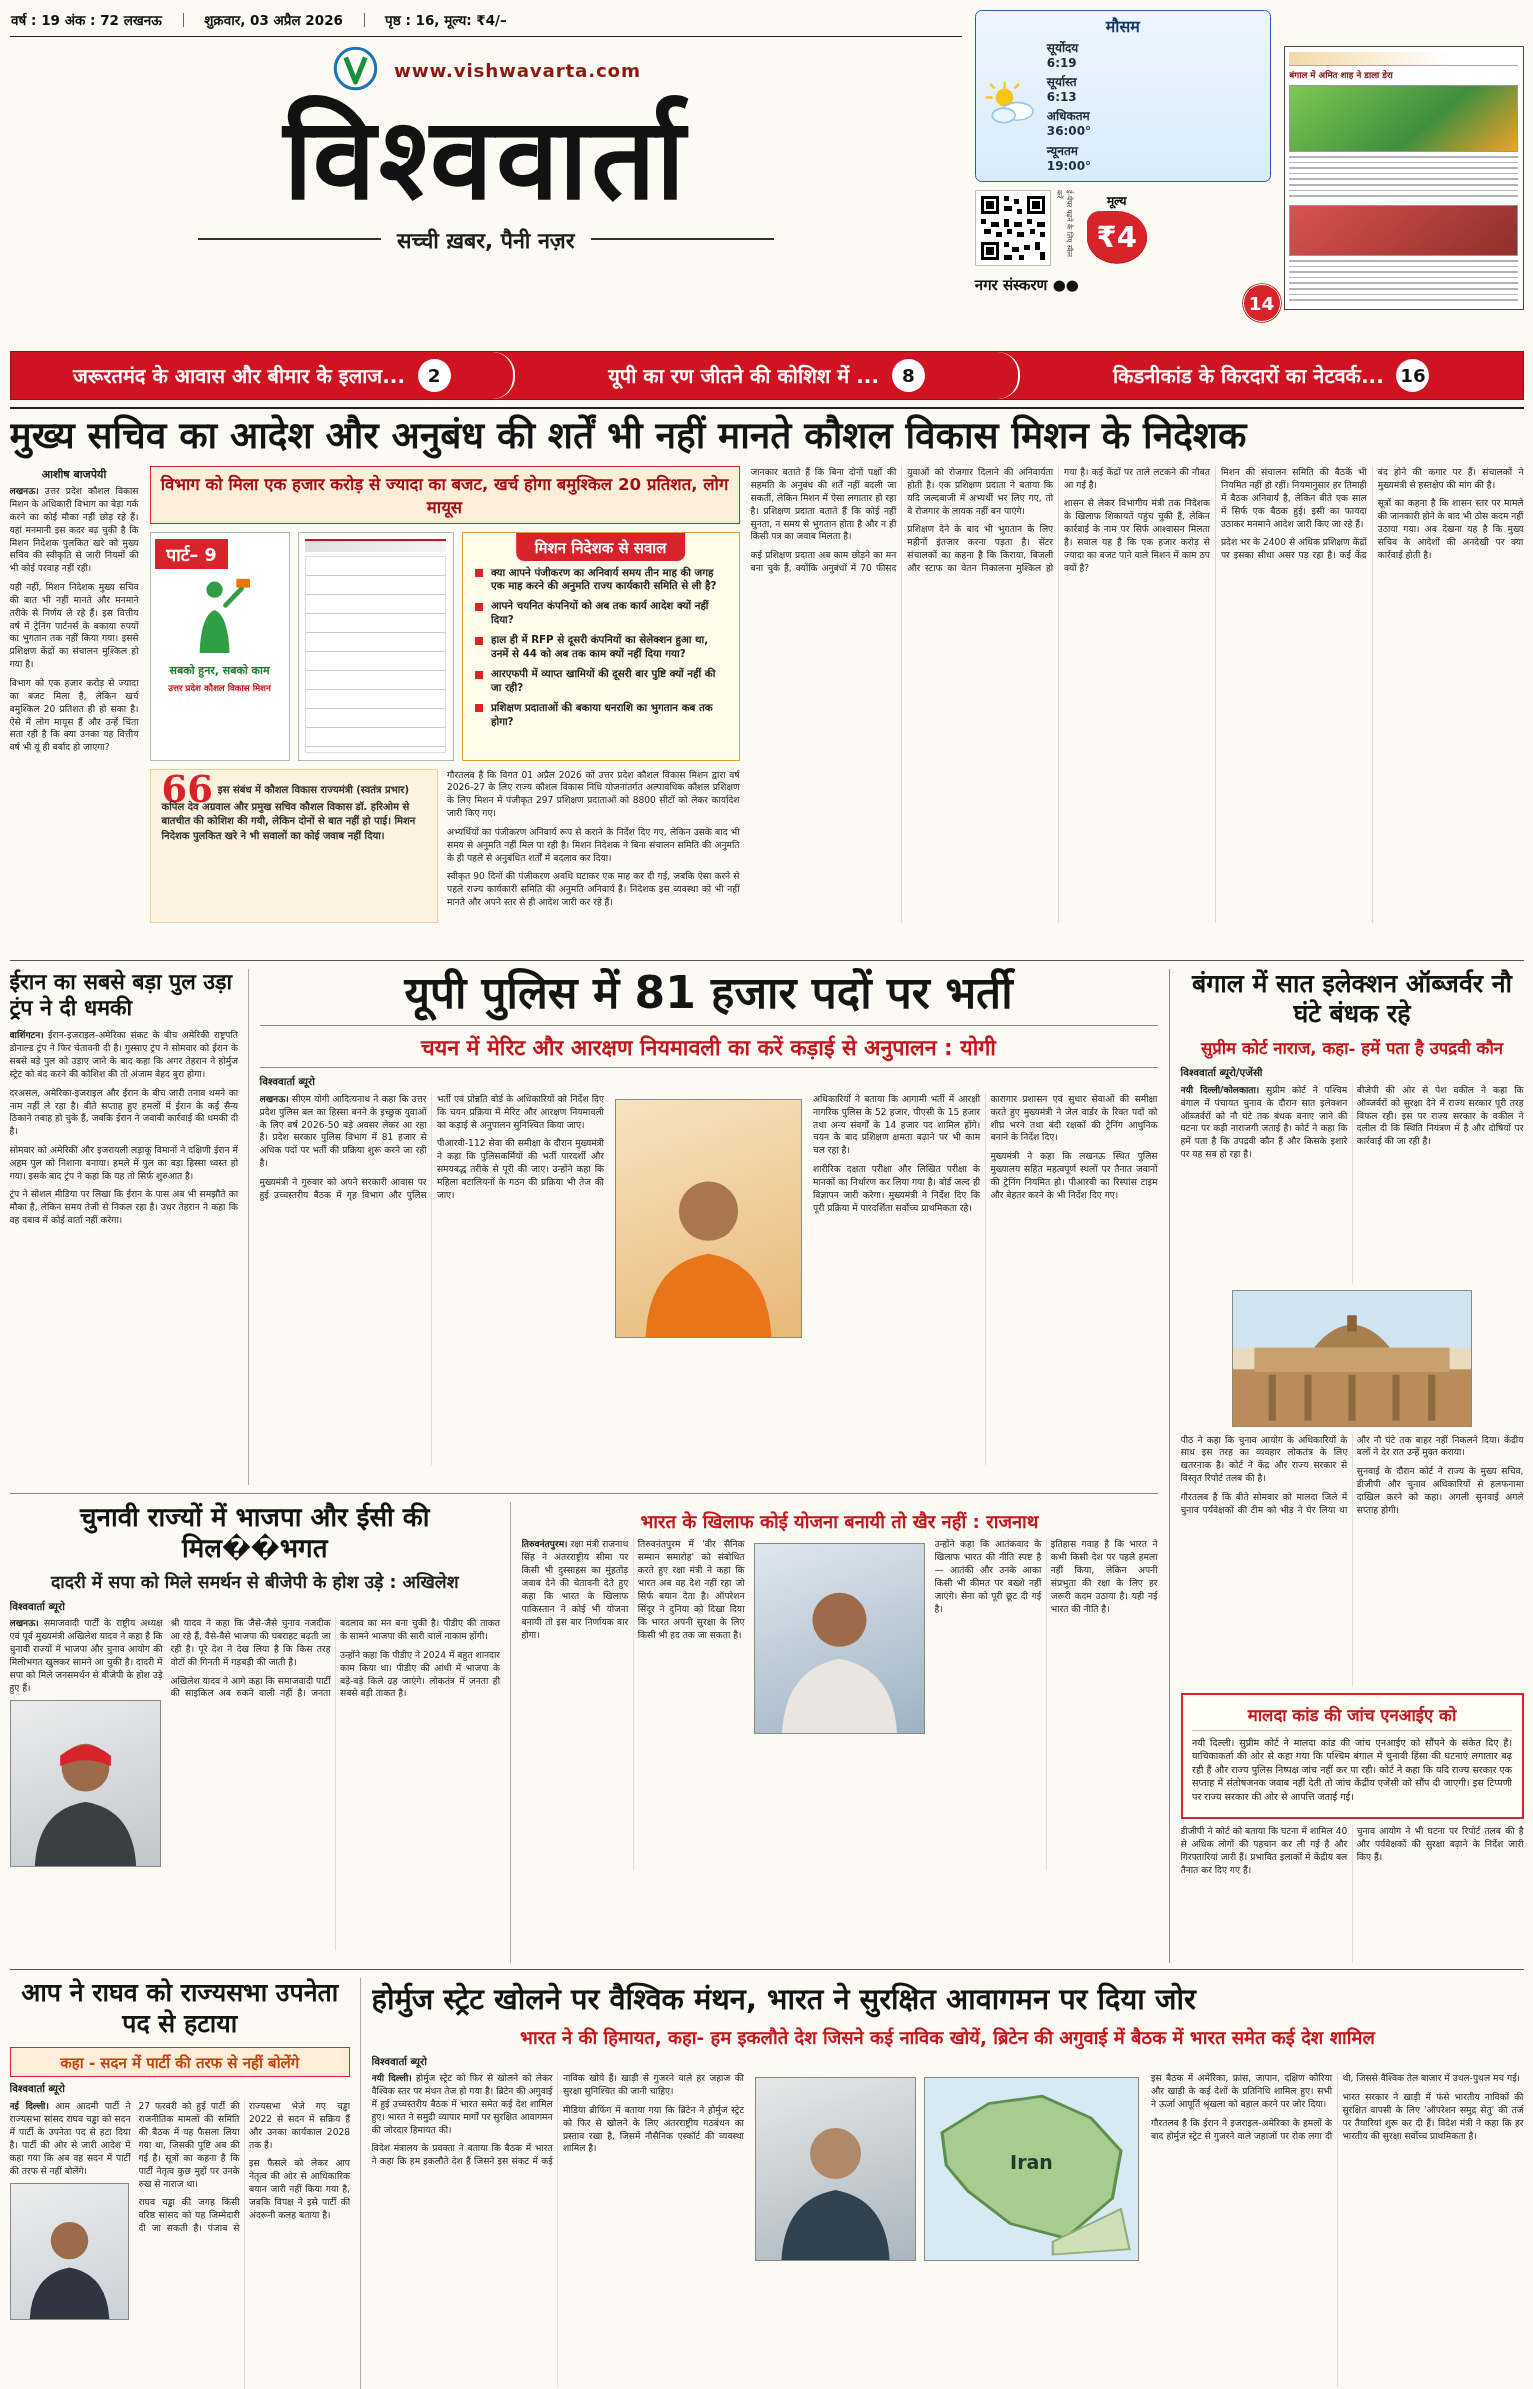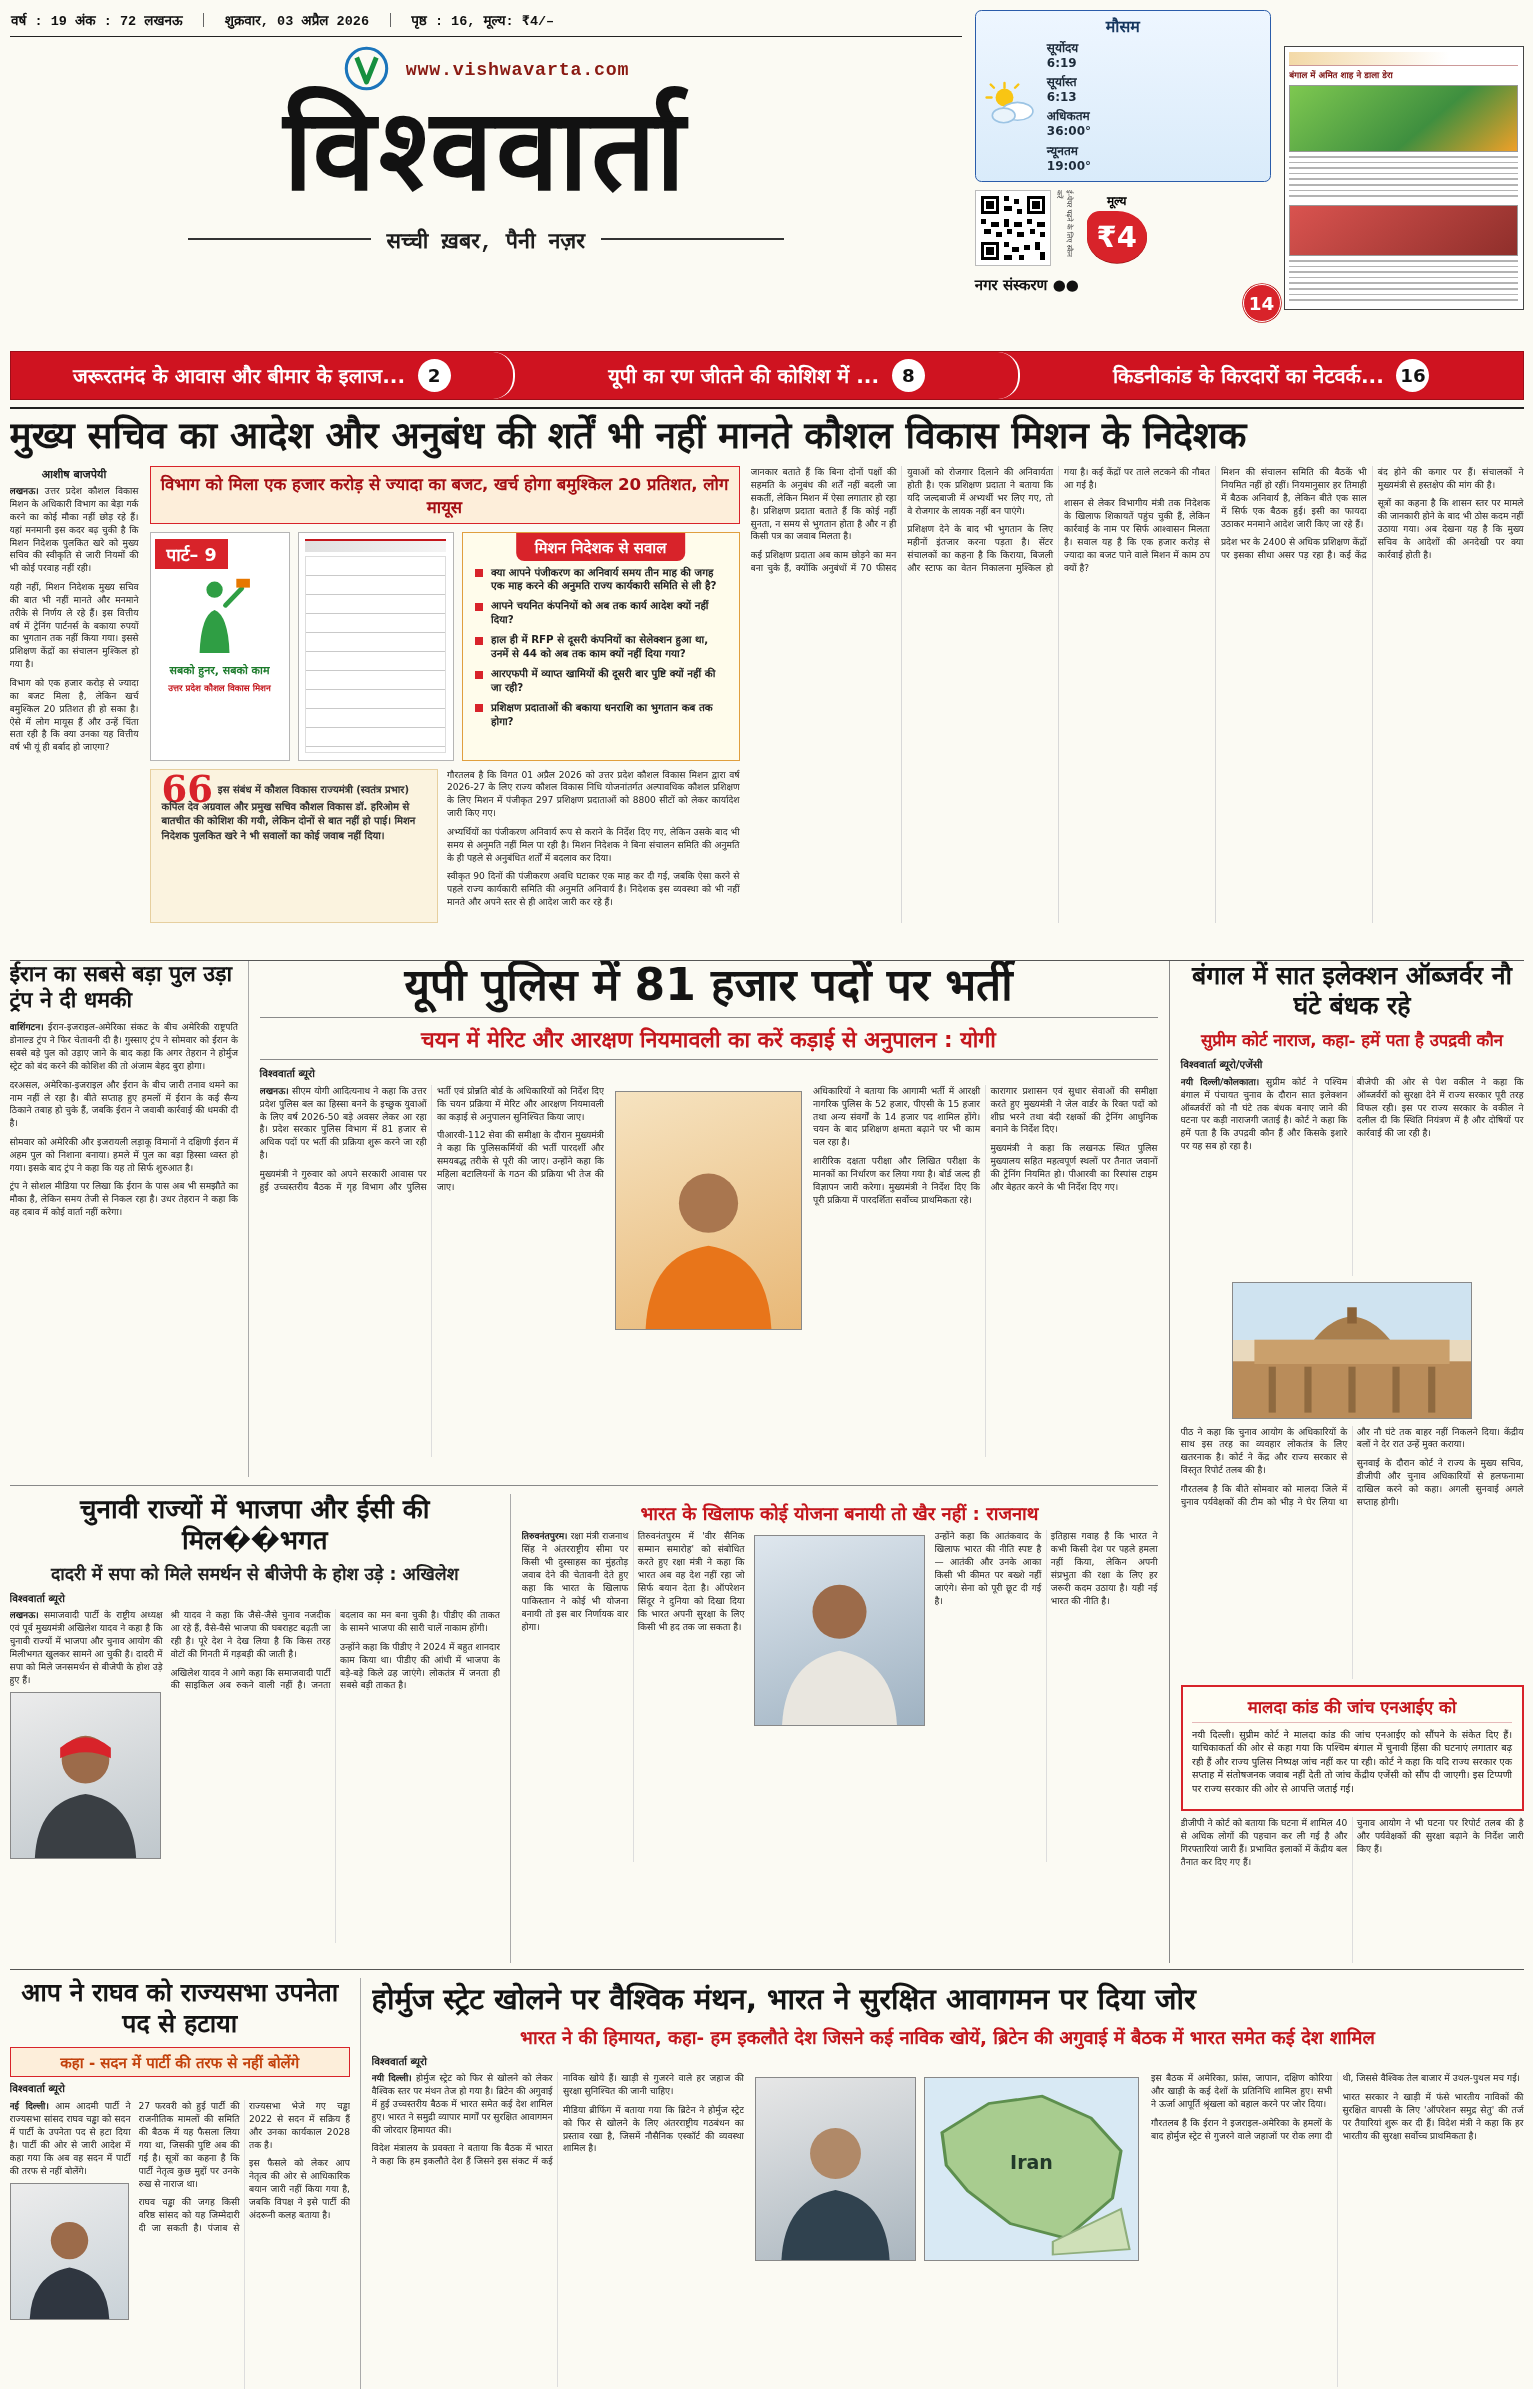--- a/index.html
+++ b/index.html
@@ -2,21 +2,21 @@
 <html lang="hi" style="font-size:12.7px"><head>
 <meta charset="utf-8">
 <style>
   * { margin:0; padding:0; box-sizing:border-box; }
   html,body { background:#d9d5c9; }
   body { font-family:"DejaVu Sans", sans-serif; }
   .page { width:1533px; height:2389px; margin:0 auto; background:#fbfaf3; padding:6.4px 9.5px 4.8px; position:relative; overflow:hidden; }
 
   
   .masthead { display:flex; gap:12.7px; height:340px; }
-  .mh-left { flex:1; min-width:0;font-family:Liberation Mono, monospace; }
+  .mh-left { flex:1; min-width:0; }
   .info-line { display:flex; align-items:center; gap:20.7px; font-size:13.5px; font-weight:bold; color:#111; border-bottom:1.6px solid #222; padding:4.8px 1.6px 7.2px; }
   .info-line .sep { width:0.8px; height:14.3px; background:#666; }
   .logo-area { text-align:center; padding-top:3.2px; }
   .logo-top { display:flex; align-items:center; justify-content:center; gap:14.3px; height:59px; }
   .v-emblem svg { width:49px; height:49px; }
   .website { color:#8a1a12; font-weight:bold; font-size:18.3px; letter-spacing:0.8px; }
   .paper-title { font-size:113px; font-weight:bold; color:#121212; line-height:1.05; letter-spacing:3.2px; white-space:nowrap; }
   .tagline-row { display:flex; align-items:center; justify-content:center; gap:16px; margin-top:6.4px; }
   .tagline-row .rule { flex:0 0 183px; height:1.6px; background:#333; }
   .tagline { font-size:21.5px; font-weight:bold; color:#1d1d1d; }
@@ -85,21 +85,21 @@
   .q-list { list-style:none; }
   .q-list li { position:relative; padding-left:17.5px; font-size:10.3px; font-weight:600; line-height:1.3; margin-bottom:7.2px; color:#222; }
   .q-list li::before { content:""; position:absolute; left:1.6px; top:3.2px; width:8px; height:8px; background:#d8232a; }
   .quote-row { display:flex; gap:9.5px; flex:1; overflow:hidden; }
   .quotebox { width:288px; background:#fbf3df; border:0.8px solid #e6cf9f; padding:8px 11px; font-size:10px; line-height:1.45; font-weight:600; color:#333; }
   .qmark { color:#d8232a; font-size:37px; font-weight:bold; line-height:.6; vertical-align:-9.5px; margin-right:4.8px; font-family:"DejaVu Serif", serif; }
   .mid-text { flex:1; overflow:hidden; }
   .lead-colR { flex:1; column-count:5; column-gap:11px; column-rule:0.8px solid #d8d8d8; overflow:hidden; }
 
   
-  .mid-section { display:flex; gap:11px; border-top:1.6px solid #555; margin-top:6.4px; padding-top:0; height:1003px; overflow:hidden; }
+  .mid-section { display:flex; gap:11px; border-top:1.6px solid #555; margin-top:6.4px; padding-top:8px; height:1003px; overflow:hidden; }
   .mid-left { flex:1; display:flex; flex-direction:column; min-width:0; }
   .band2 { display:flex; gap:11px; height:525px; border-bottom:1.6px solid #888; padding-bottom:8px; }
   .iran { width:239px; border-right:0.8px solid #aaa; padding-right:9.5px; overflow:hidden; }
   .iran h3 { font-size:21.5px; line-height:1.22; margin-bottom:8px; }
   .police { flex:1; min-width:0; }
   .police h2 { font-size:44px; text-align:center; line-height:1.1; }
   .police-sub { border-top:1.2px solid #8a8a8a; border-bottom:1.2px solid #8a8a8a; color:#c4161c; font-weight:bold; font-size:21.5px; text-align:center; padding:5.6px 3.2px; margin:8px 0 6.4px; }
   .police-body { display:flex; gap:11px; height:372px; overflow:hidden; }
   .pb-cols { flex:1; column-count:2; column-gap:10.3px; column-rule:0.8px solid #ddd; overflow:hidden; }
   .yogi-photo { width:187px; height:239px; background:linear-gradient(160deg,#f6e3c0,#e8b877); margin-top:6.4px; }

